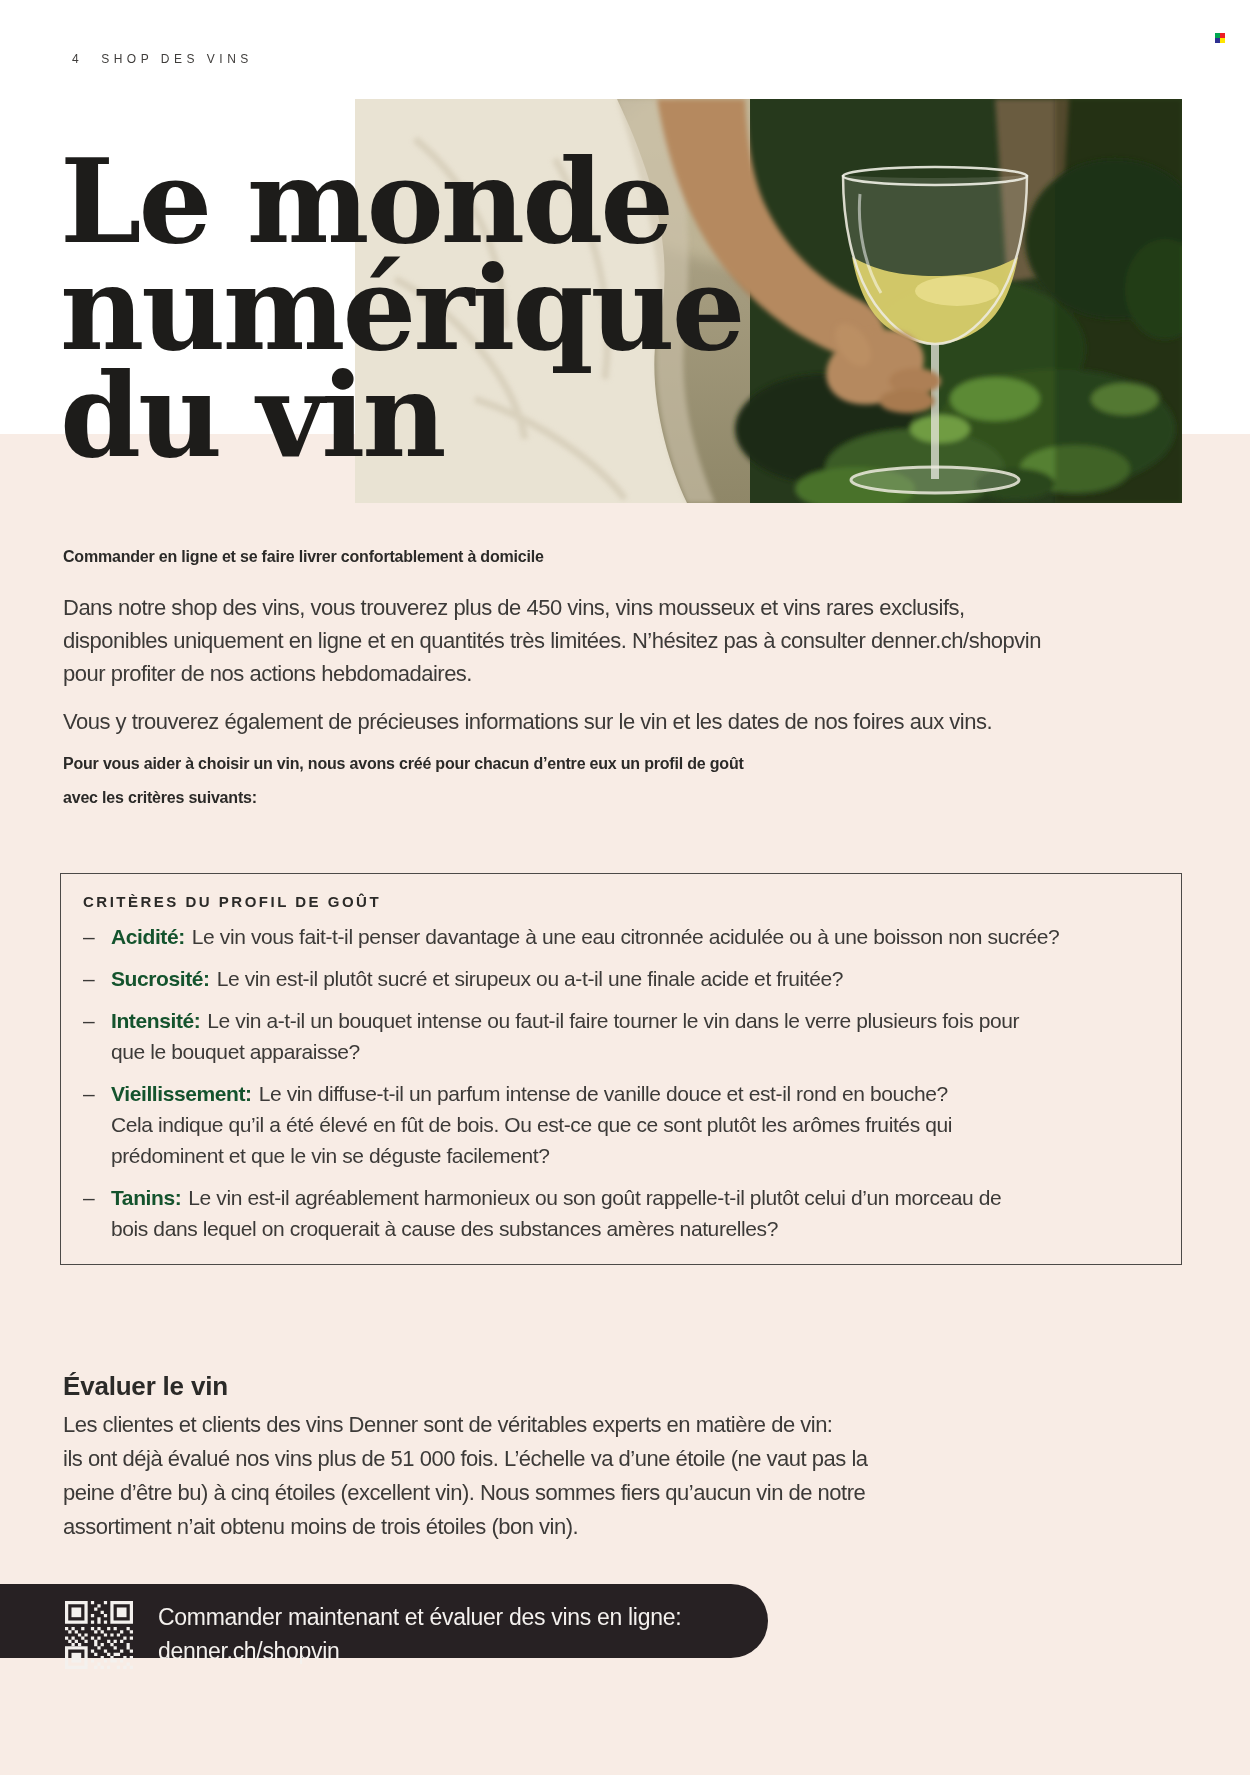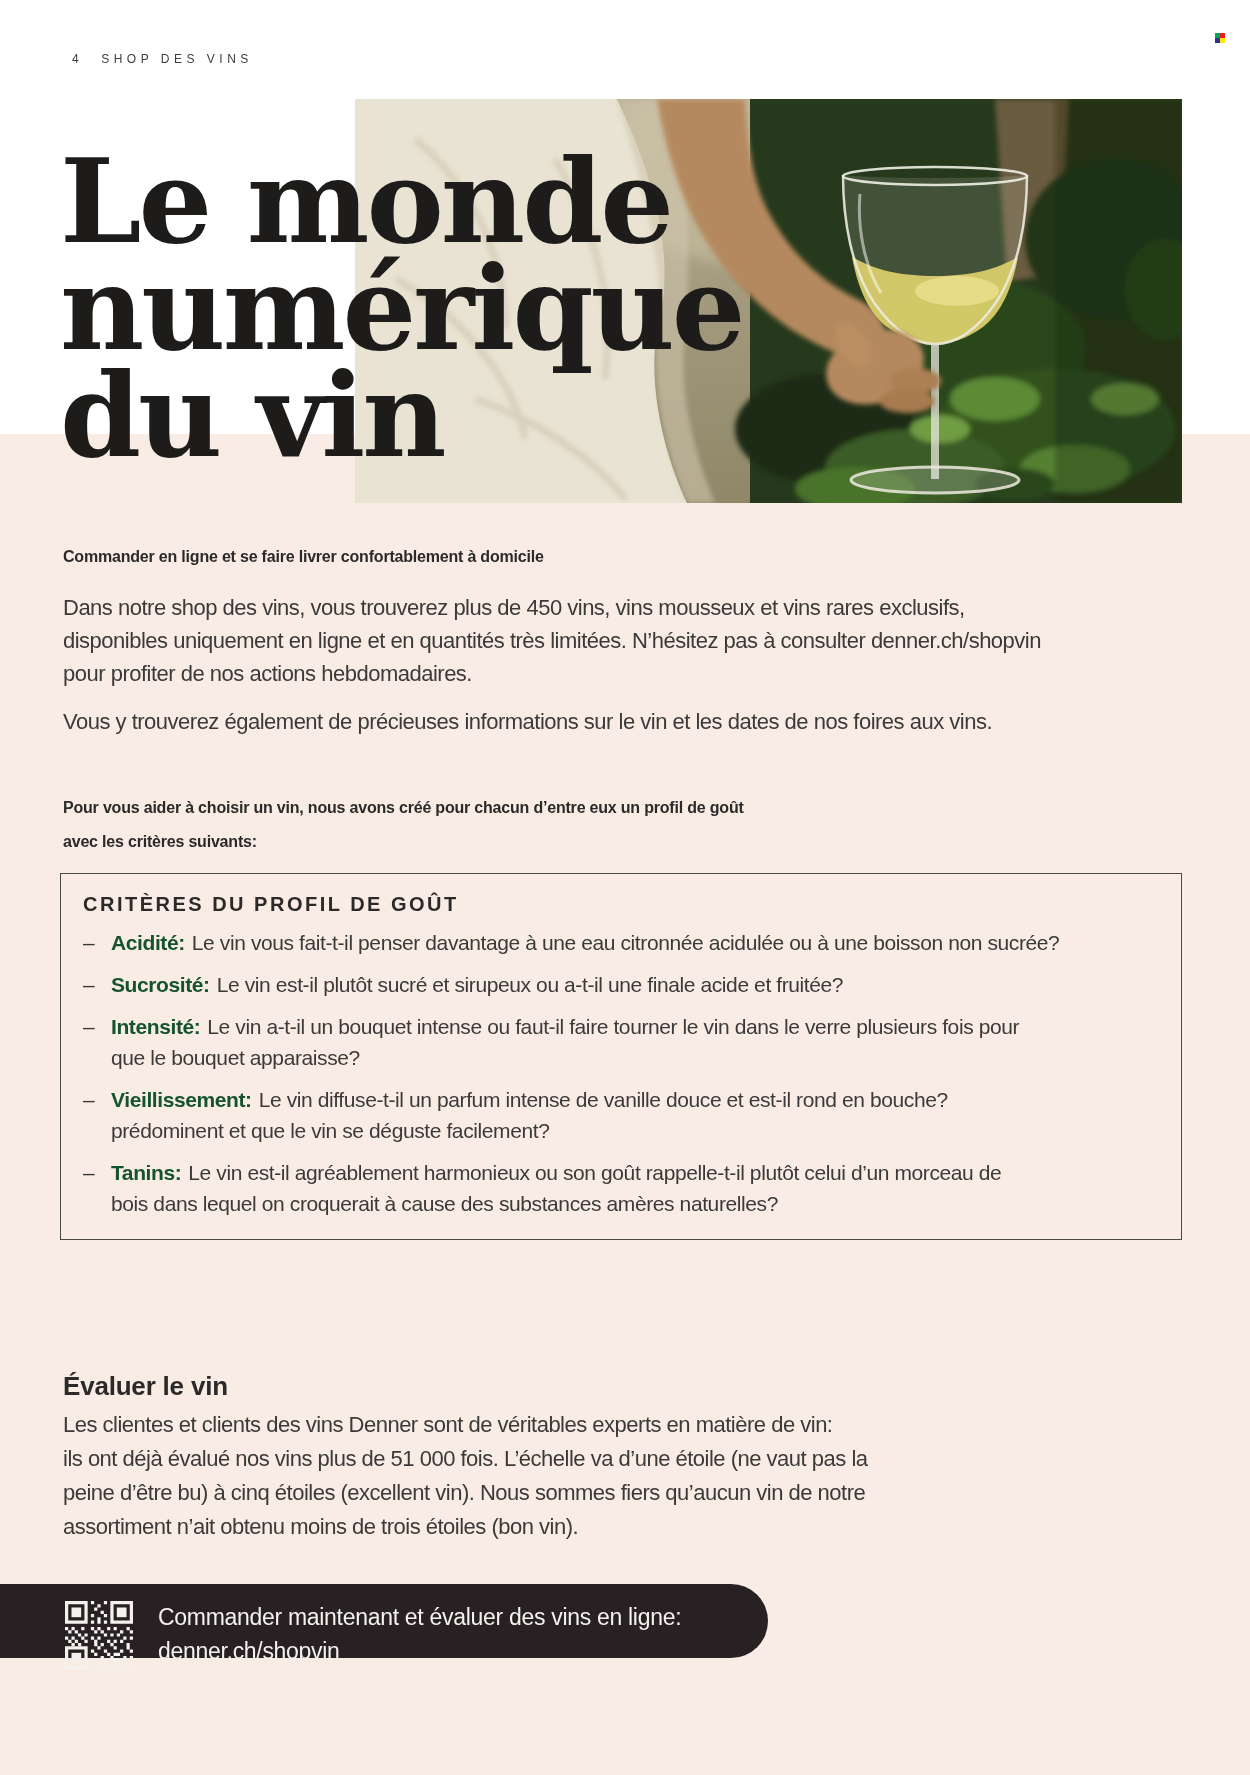--- a/index.html
+++ b/index.html
@@ -26,27 +26,27 @@
     font-size:116px;line-height:107px;letter-spacing:-3px;color:#1d1c1a;z-index:5;
   }
   .nw{white-space:nowrap;}
   
   .sec{position:absolute;left:63px;z-index:6;}
   .h-bold{font-size:16px;font-weight:bold;color:#2b2a28;letter-spacing:-0.2px;}
   .body-lines{font-size:22px;line-height:33px;letter-spacing:-0.5px;color:#3c3a38;}
   .intro-heading{top:548px;}
   .intro-p1{top:591px;}
   .intro-p2{top:705px;}
-  .profile-intro{top:791px;line-height:34px;}
+  .profile-intro{top:747px;line-height:34px;}
   
   .criteria-box{
     position:absolute;left:60px;top:873px;width:1122px;box-sizing:border-box;
     border:1.5px solid #4c4a48;background:#f8ece5;padding:19px 22px 20px 22px;z-index:6;
   }
-  .box-title{font-size:20px;font-weight:bold;letter-spacing:2.5px;color:#2b2a28;}
+  .box-title{font-size:15px;font-weight:bold;letter-spacing:2.5px;color:#2b2a28;}
   .crit-item{display:flex;margin-top:11px;font-size:21px;line-height:31px;letter-spacing:-0.4px;color:#3c3a38;}
   .crit-item:first-of-type{margin-top:0;}
   .crit-dash{flex:0 0 28px;}
   .crit-item b{color:#14532d;margin-right:7px;}
   
   .eval-heading{top:1371px;font-size:26px;}
   .eval-p{top:1408px;line-height:34px;}
   
   .cta-pill{
     position:absolute;left:0;top:1584px;width:768px;height:74px;
@@ -189,20 +189,21 @@
       <div>
         <div class="nw"><b>Intensité:</b><span>Le vin a-t-il un bouquet intense ou faut-il faire tourner le vin dans le verre plusieurs fois pour</span></div>
         <div class="nw">que le bouquet apparaisse?</div>
       </div>
     </div>
 
     <div class="crit-item">
       <span class="crit-dash">–</span>
       <div>
         <div class="nw"><b>Vieillissement:</b><span>Le vin diffuse-t-il un parfum intense de vanille douce et est-il rond en bouche?</span></div>
+        <div class="nw">Cela indique qu’il a été élevé en fût de bois. Ou est-ce que ce sont plutôt les arômes fruités qui</div>
         <div class="nw">prédominent et que le vin se déguste facilement?</div>
       </div>
     </div>
 
     <div class="crit-item">
       <span class="crit-dash">–</span>
       <div>
         <div class="nw"><b>Tanins:</b><span>Le vin est-il agréablement harmonieux ou son goût rappelle-t-il plutôt celui d’un morceau de</span></div>
         <div class="nw">bois dans lequel on croquerait à cause des substances amères naturelles?</div>
       </div>

